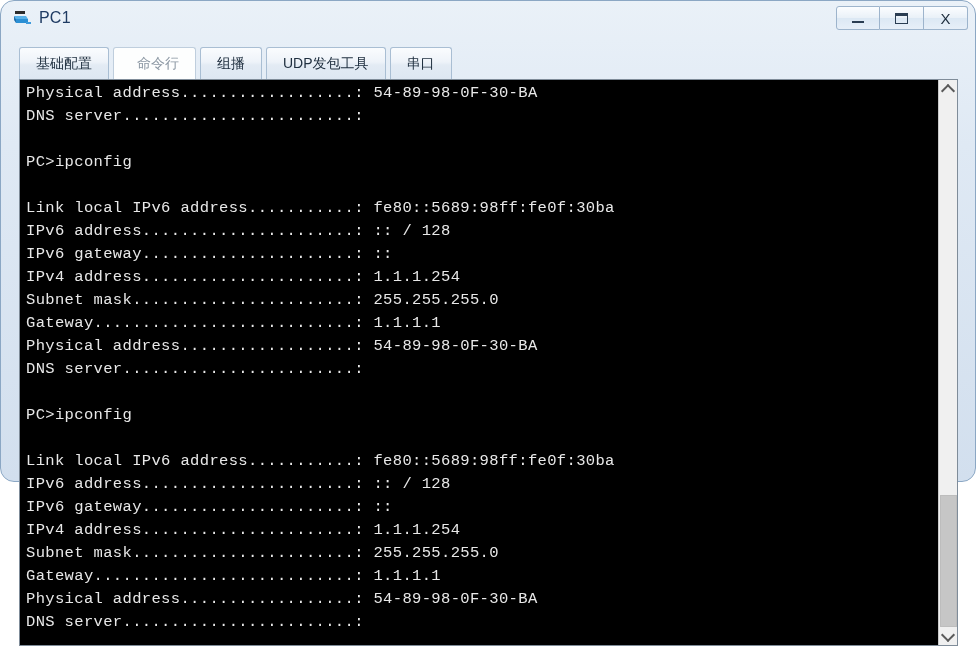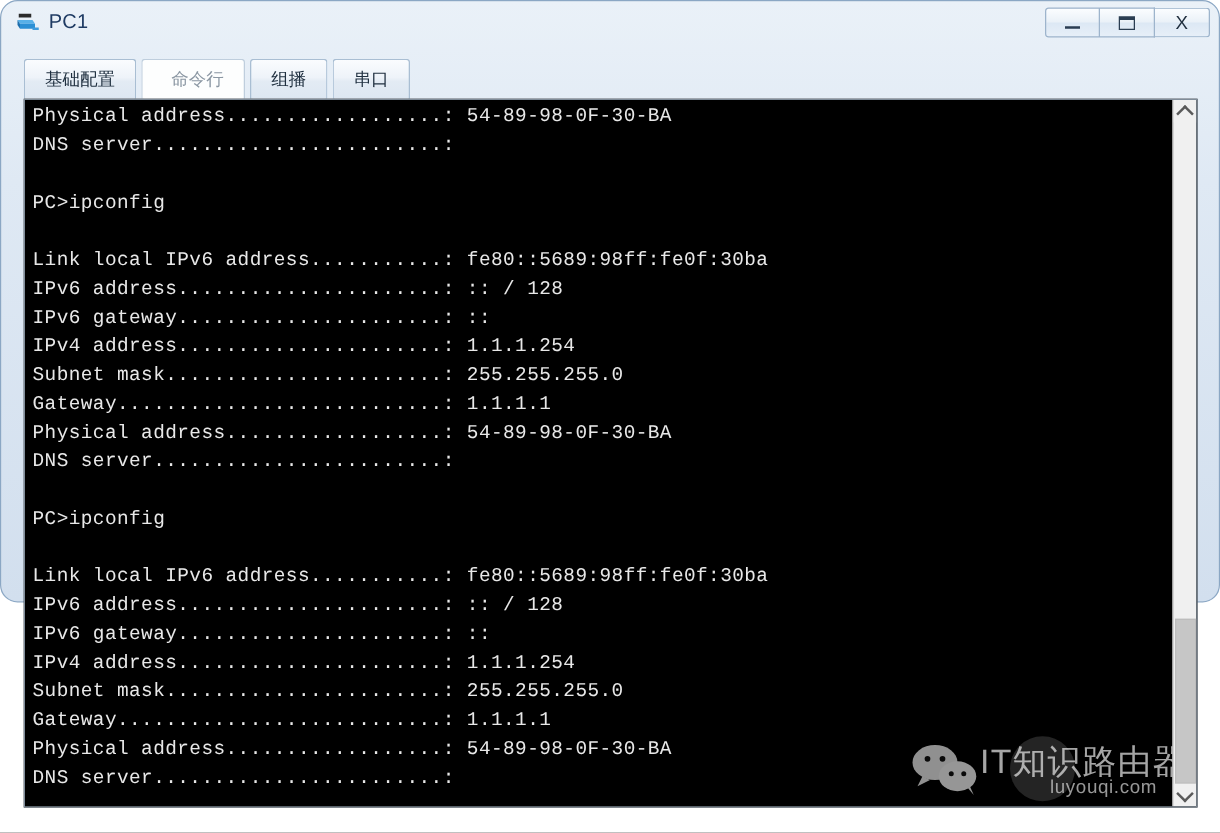--- a/index.html
+++ b/index.html
@@ -271,42 +271,28 @@
       <div class="win-btn">
         <span class="close-glyph">X</span>
       </div>
     </div>
   </div>
 
   <div id="tabstrip">
     <div class="tab">基础配置</div>
     <div class="tab selected">命令行</div>
     <div class="tab">组播</div>
+    <div class="tab">UDP发包工具</div>
     <div class="tab">串口</div>
   </div>
 
   <div id="terminal-wrap">
     <div id="terminal">
       <div id="term-lines"><div class="term-line">Physical address..................: 54-89-98-0F-30-BA</div><div class="term-line">DNS server........................:</div><div class="term-line"></div><div class="term-line">PC&gt;ipconfig</div><div class="term-line"></div><div class="term-line">Link local IPv6 address...........: fe80::5689:98ff:fe0f:30ba</div><div class="term-line">IPv6 address......................: :: / 128</div><div class="term-line">IPv6 gateway......................: ::</div><div class="term-line">IPv4 address......................: 1.1.1.254</div><div class="term-line">Subnet mask.......................: 255.255.255.0</div><div class="term-line">Gateway...........................: 1.1.1.1</div><div class="term-line">Physical address..................: 54-89-98-0F-30-BA</div><div class="term-line">DNS server........................:</div><div class="term-line"></div><div class="term-line">PC&gt;ipconfig</div><div class="term-line"></div><div class="term-line">Link local IPv6 address...........: fe80::5689:98ff:fe0f:30ba</div><div class="term-line">IPv6 address......................: :: / 128</div><div class="term-line">IPv6 gateway......................: ::</div><div class="term-line">IPv4 address......................: 1.1.1.254</div><div class="term-line">Subnet mask.......................: 255.255.255.0</div><div class="term-line">Gateway...........................: 1.1.1.1</div><div class="term-line">Physical address..................: 54-89-98-0F-30-BA</div><div class="term-line">DNS server........................:</div><div class="term-line"></div></div>
 
-      <div id="watermark">
-        <svg id="wm-bubbles" viewBox="0 0 56 42">
-          <ellipse cx="20" cy="15" rx="18" ry="14" fill="#e9e9e9"></ellipse>
-          <path d="M10 26 L6 34 L16 29 Z" fill="#e9e9e9"></path>
-          <circle cx="14" cy="12" r="2.3" fill="#111"></circle>
-          <circle cx="26" cy="12" r="2.3" fill="#111"></circle>
-          <ellipse cx="38" cy="26" rx="15" ry="12" fill="#f2f2f2"></ellipse>
-          <path d="M46 35 L51 41 L47 32 Z" fill="#f2f2f2"></path>
-          <circle cx="33" cy="24" r="2" fill="#111"></circle>
-          <circle cx="43" cy="24" r="2" fill="#111"></circle>
-        </svg>
-        <div id="wm-circle"></div>
-        <div id="wm-text">IT知识路由器</div>
-        <div id="wm-sub">luyouqi.com</div>
-      </div>
     </div>
 
     <div id="scrollbar">
       <div class="sb-arrow" id="sb-up">
         <span class="chev"></span>
       </div>
       <div id="sb-thumb"></div>
       <div class="sb-arrow" id="sb-down">
         <span class="chev"></span>
       </div>

